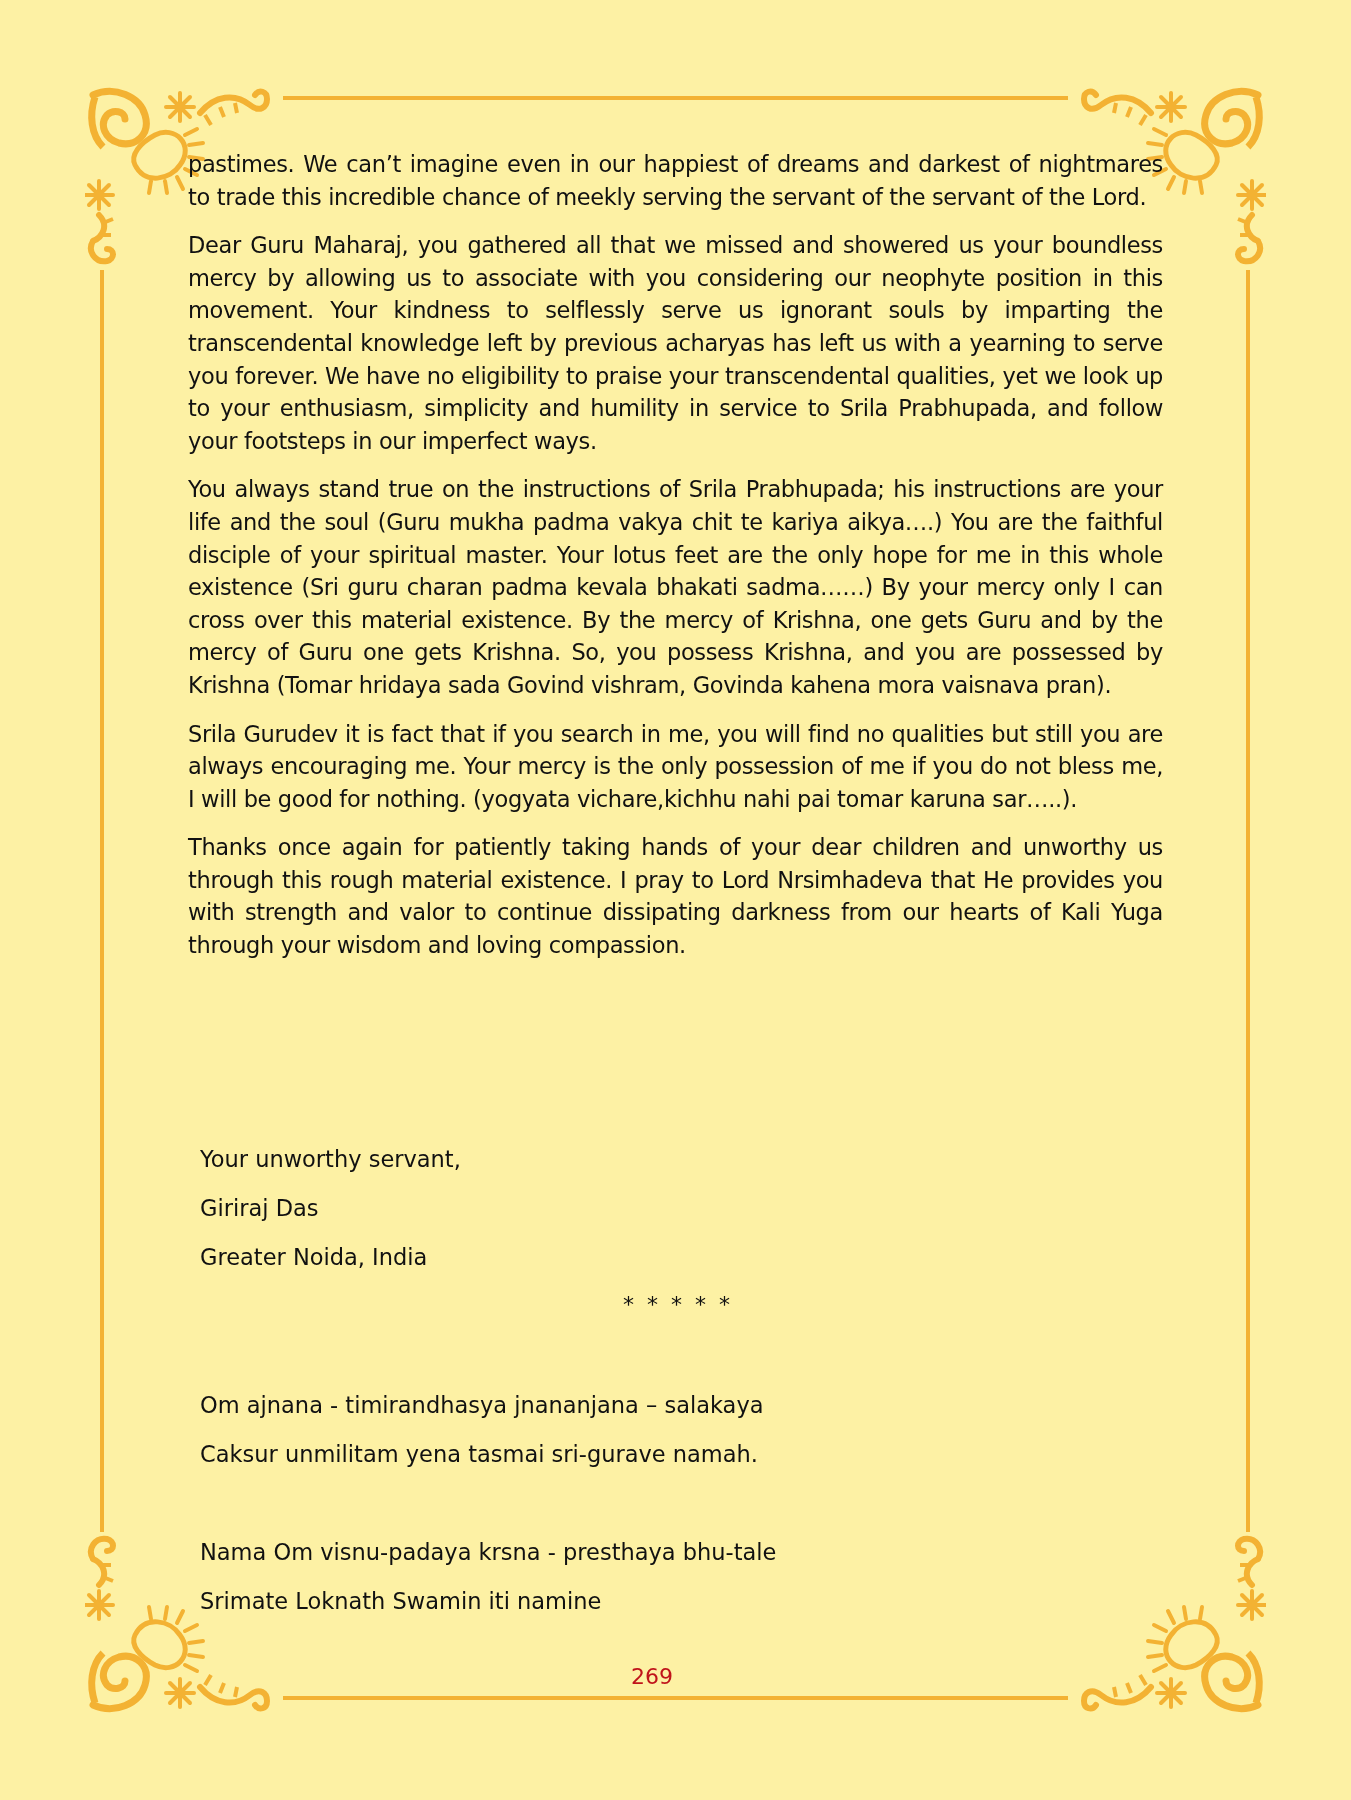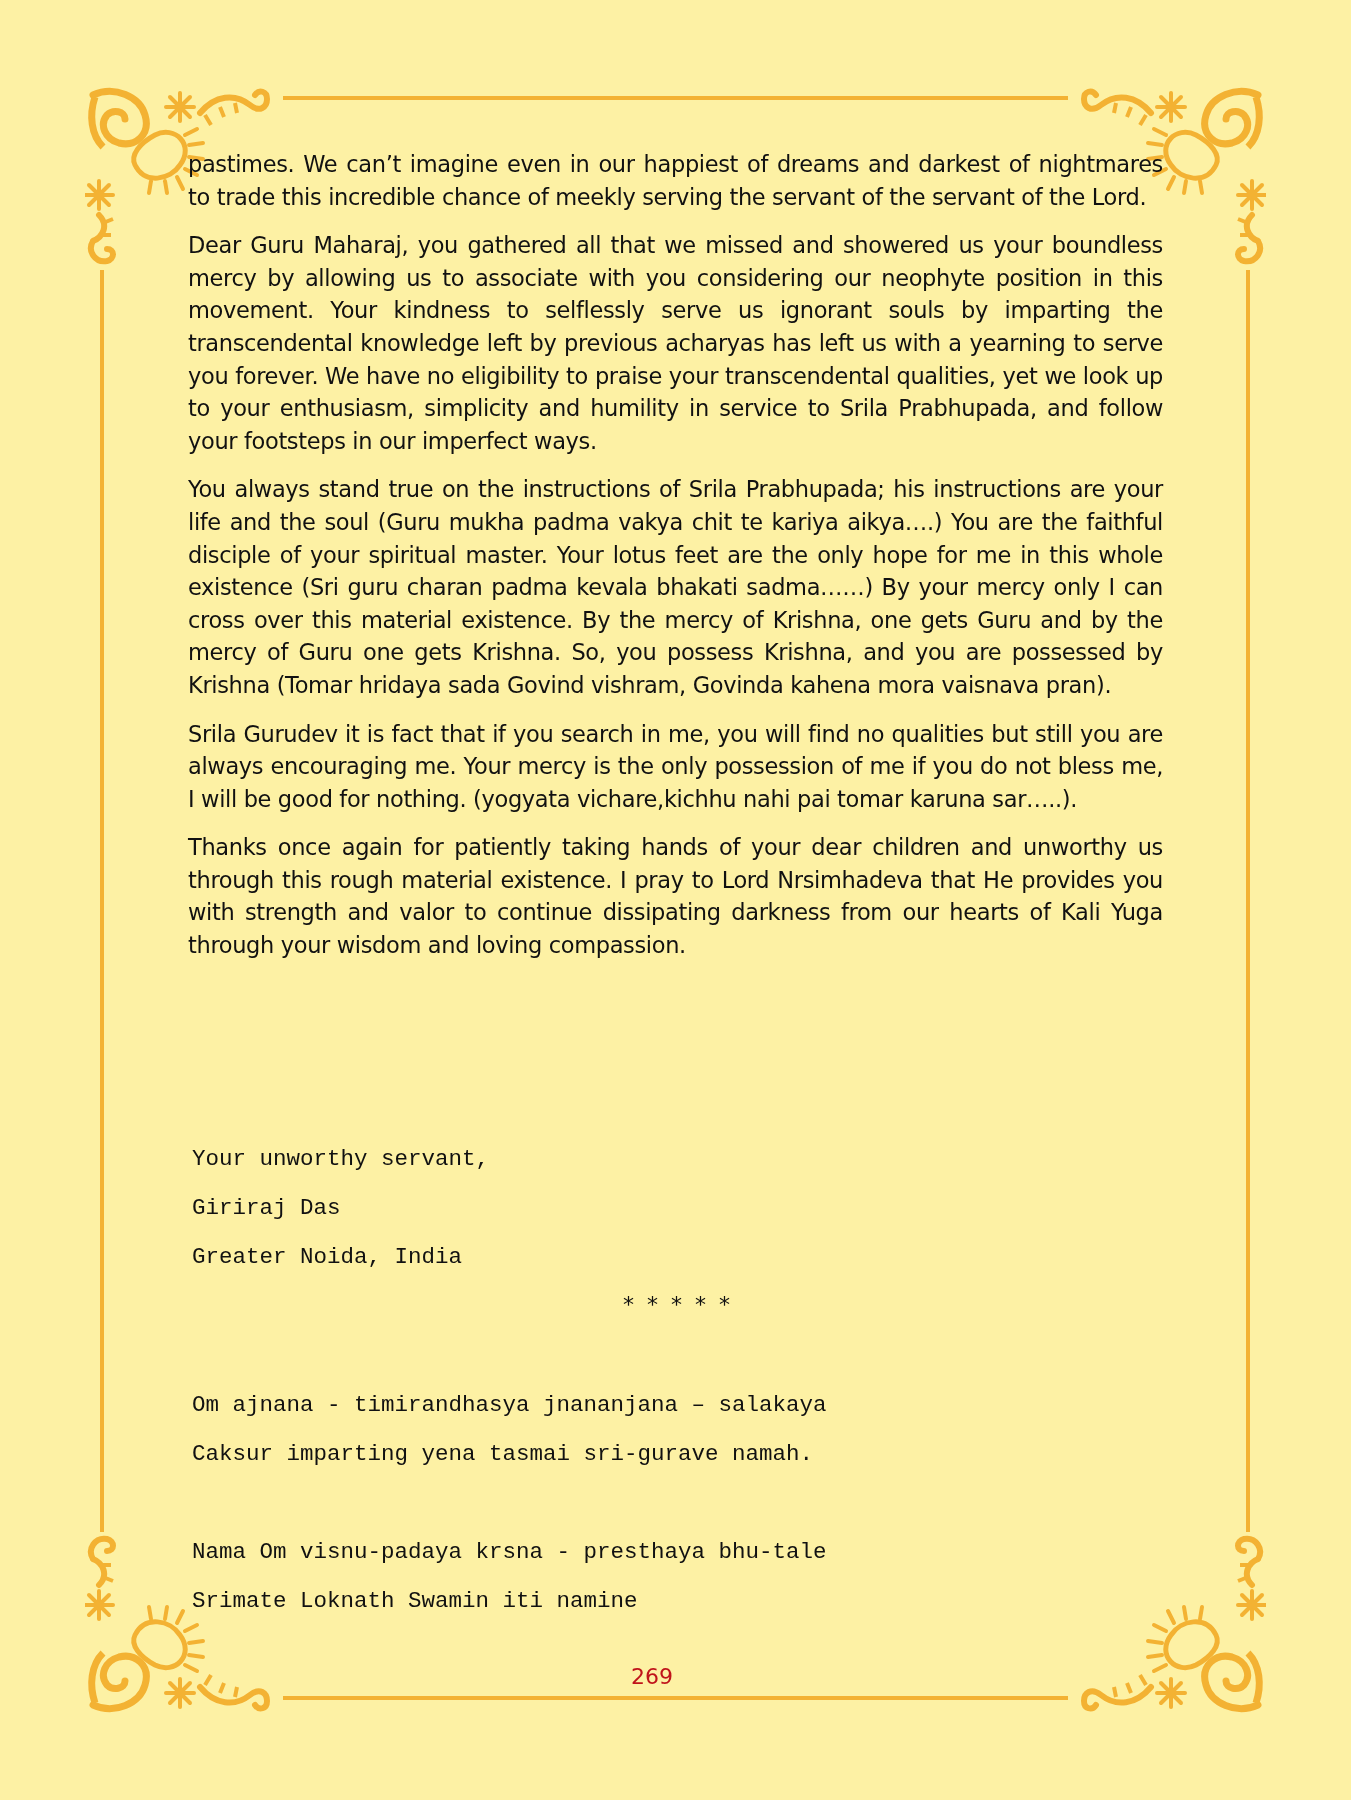--- a/index.html
+++ b/index.html
@@ -22,21 +22,21 @@
     .c-tr { left: 1066px; top: 85px; transform: scaleX(-1); }
     .c-bl { left: 85px; top: 1530px; transform: scaleY(-1); }
     .c-br { left: 1066px; top: 1530px; transform: scale(-1,-1); }
 
     .content {
       position: absolute; left: 188px; top: 148px; width: 975px;
       font-size: 22.5px; line-height: 32.6px; letter-spacing: -0.35px;
     }
     .para { margin: 0 0 16px 0; text-align: justify; }
     .sig-block { position: absolute; left: 188px; font-size: 22.5px; }
-    .sig-line { position: absolute; left: 4px; white-space: nowrap; font-family: Liberation Mono, monospace; }
+    .sig-line { position: absolute; left: 12px; white-space: nowrap; }
     .stars { position: absolute; left: 623px; top: 1292px; font-size: 22px; letter-spacing: 3px; white-space: nowrap; }
     .page-number { position: absolute; left: 652px; top: 1664px; font-size: 22px; color: #c0141a; transform: translateX(-50%); text-align: center; }
   </style>
 </head>
 <body>
 
 <div class="page">
 
   <div class="border-line top-line"></div>
   <div class="border-line bottom-line"></div>
@@ -179,19 +179,19 @@
   <div class="sig-block" style="top:0;">
     <div class="sig-line" style="top:1146px;">Your unworthy servant,</div>
     <div class="sig-line" style="top:1195px;text-align:center;">Giriraj Das</div>
     <div class="sig-line" style="top:1244px;text-align:right;">Greater Noida, India</div>
   </div>
 
   <div class="stars">* * * * *</div>
 
   <div class="sig-block" style="top:0;">
     <div class="sig-line" style="top:1392px;">Om ajnana - timirandhasya jnananjana – salakaya</div>
-    <div class="sig-line" style="top:1441px;">Caksur imparting yena tasmai sri-gurave namah.</div>
+    <div class="sig-line" style="top:1441px;">Caksur unmilitam yena tasmai sri-gurave namah.</div>
     <div class="sig-line" style="top:1539px;">Nama Om visnu-padaya krsna - presthaya bhu-tale</div>
     <div class="sig-line" style="top:1588px;">Srimate Loknath Swamin iti namine</div>
   </div>
 
   <div class="page-number">269</div>
 </div>
 
 </body></html>

